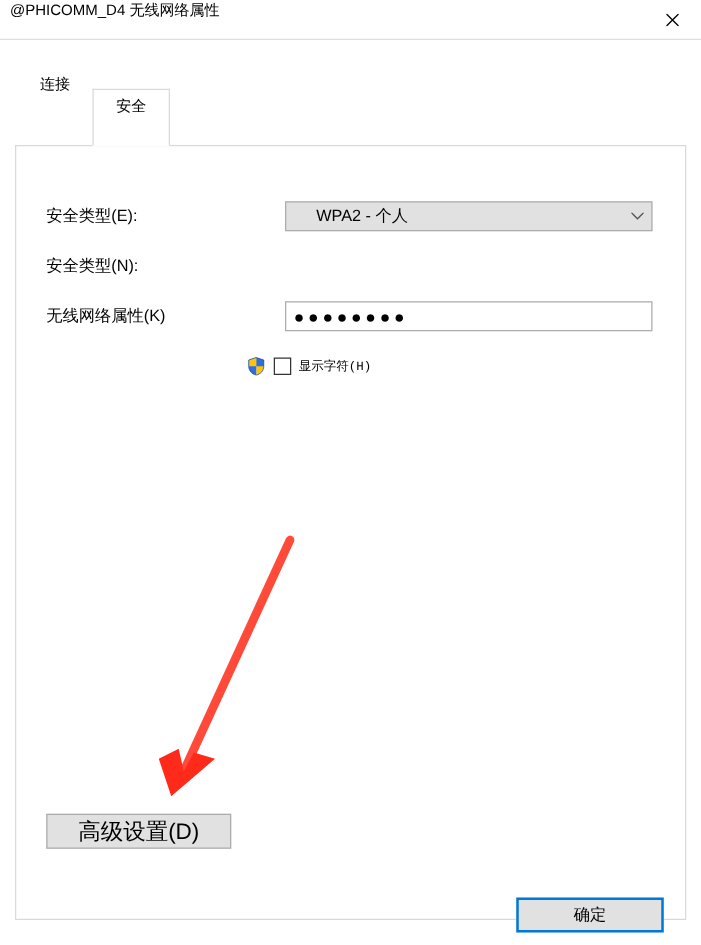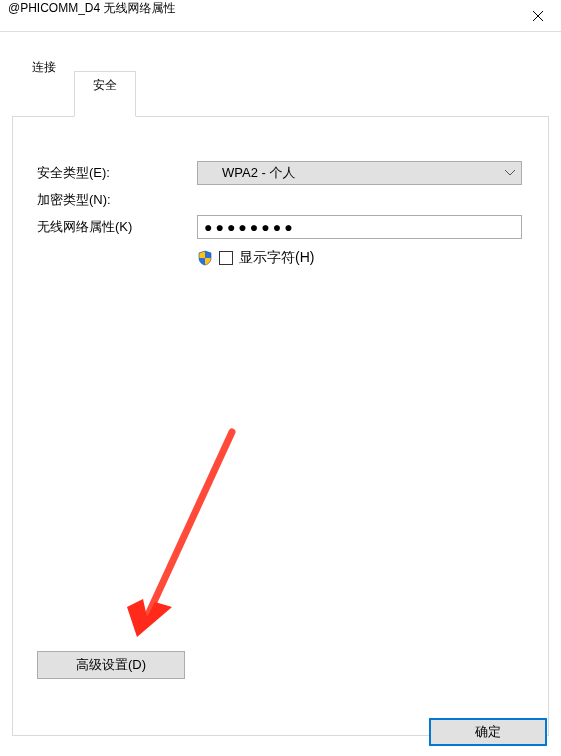--- a/index.html
+++ b/index.html
@@ -65,22 +65,23 @@
   .tab-panel {
     border: 1px solid #d9d9d9;
     margin: -1px 12px 0 12px;
     height: 620px;
     padding: 48px 26px 20px 24px;
     position: relative;
   }
   .form-row {
     display: flex;
     align-items: center;
-    margin-bottom: 11px;
+    margin-bottom: 24px;
     height: 16px;
+    gap: 31px;
   }
   .form-label {
     width: 160px;
     font-size: 13px;
     color: #000;
   }
   .form-control {
     flex: 1;
   }
   .dropdown {
@@ -124,40 +125,41 @@
     display: inline-flex;
   }
   .checkbox-box {
     width: 14px;
     height: 14px;
     border: 1px solid #333;
     margin-right: 6px;
     background: #fff;
   }
   .checkbox-label {
-    font-size: 14px;
+    font-size: 10px;
+    font-family: Liberation Mono, monospace;
   }
   .adv-button {
     position: absolute;
     left: 24px;
     bottom: 56px;
     width: 148px;
     height: 28px;
     border: 1px solid #acacac;
     background: #e1e1e1;
-    font-size: 13px;
+    font-size: 18px;
     color: #000;
     display: flex;
     align-items: center;
     justify-content: center;
     cursor: default;
   }
   .footer {
     position: absolute;
-    right: 14px;
+    right: 30px;
     bottom: 10px;
     display: flex;
   }
   .ok-button {
     width: 118px;
     height: 28px;
     border: 2px solid #0078d7;
     background: #e1e1e1;
     font-size: 13px;
     color: #000;
@@ -206,21 +208,21 @@
           <span class="caret">
             <svg width="10" height="6" viewBox="0 0 10 6">
                 <path d="M0 0 L5 5 L10 0" fill="none" stroke="#555" stroke-width="1"></path>
               </svg>
           </span>
         </div>
       </div>
     </div>
 
     <div class="form-row">
-      <span class="form-label">加密类型(N):</span>
+      <span class="form-label">安全类型(N):</span>
     </div>
 
     <div class="form-row">
       <span class="form-label">无线网络属性(K)</span>
       <div class="form-control">
         <input class="password-input" type="text" readonly="" value="●●●●●●●●" style="">
       </div>
     </div>
 
     <div class="checkbox-row">

